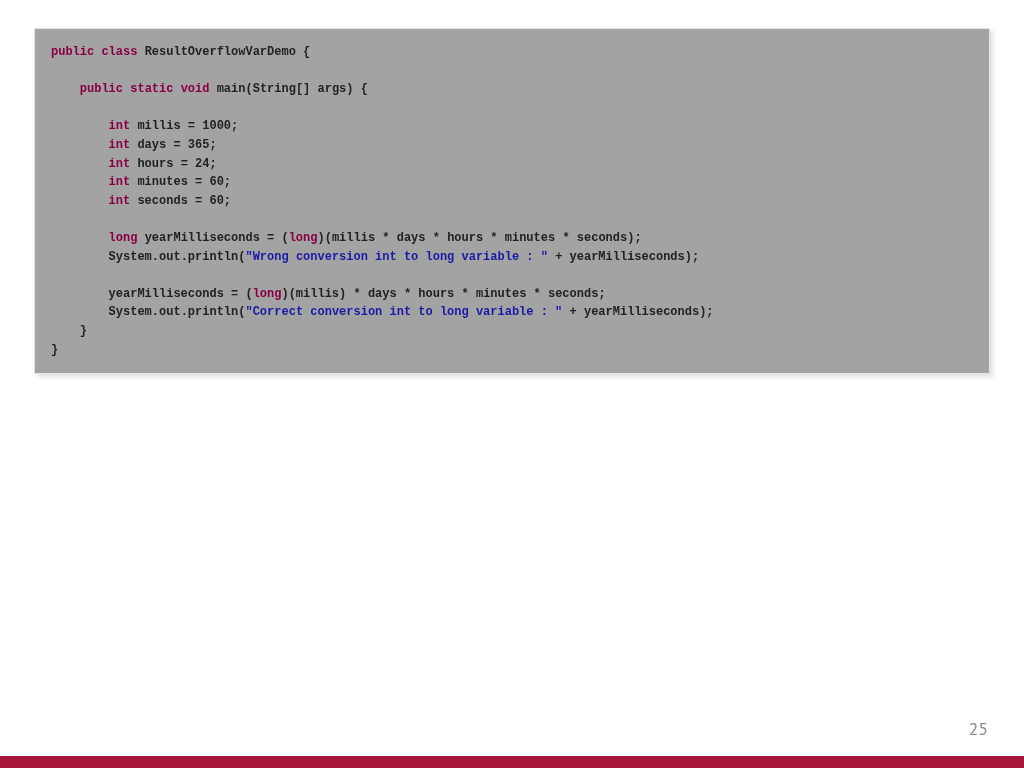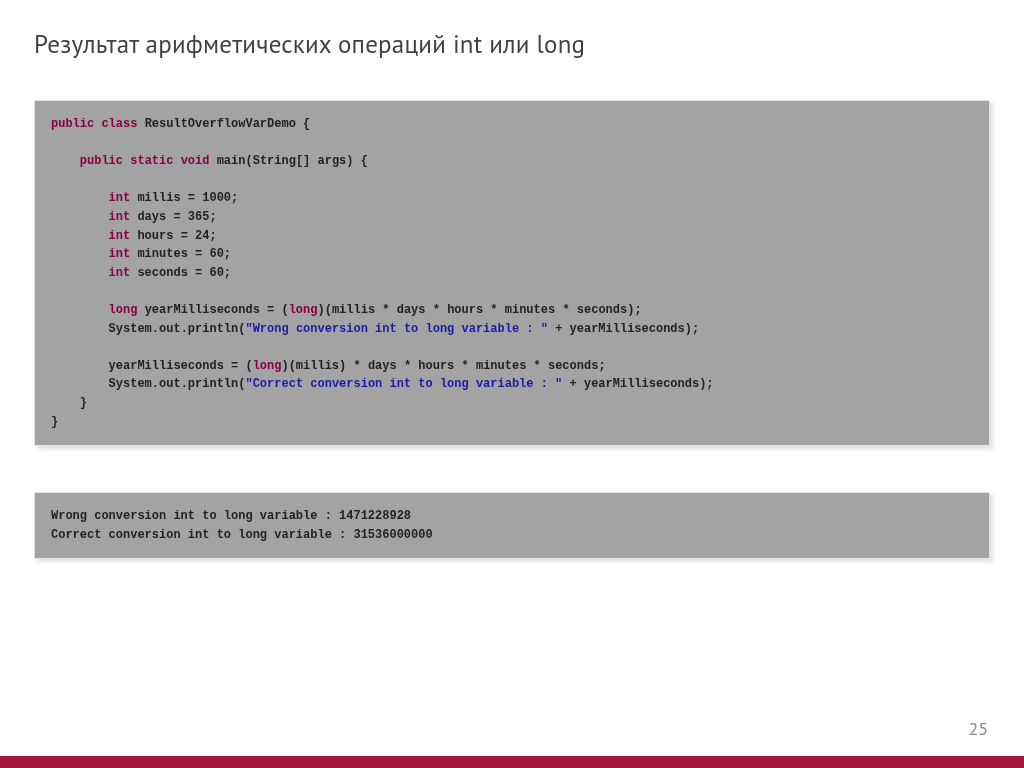--- a/index.html
+++ b/index.html
@@ -63,38 +63,35 @@
     bottom: 28px;
     color: #8b8b8b;
     font-size: 18px;
     margin-top: 32px;
   }
 </style>
 </head>
 <body>
 
 <div class="slide">
-  <h1 class="title">Результат арифметических операций int или long</h1>
 
   <pre class="code-box" id="code-block"><span class="tok-kw">public</span> <span class="tok-kw">class</span> <span class="tok-id">ResultOverflowVarDemo</span> <span class="tok-punc">{</span>
 
     <span class="tok-kw">public</span> <span class="tok-kw">static</span> <span class="tok-type">void</span> <span class="tok-id">main</span><span class="tok-punc">(</span><span class="tok-id">String</span><span class="tok-punc">[]</span> <span class="tok-id">args</span><span class="tok-punc">)</span> <span class="tok-punc">{</span>
 
         <span class="tok-type">int</span> <span class="tok-id">millis</span> <span class="tok-punc">=</span> <span class="tok-num">1000</span><span class="tok-punc">;</span>
         <span class="tok-type">int</span> <span class="tok-id">days</span> <span class="tok-punc">=</span> <span class="tok-num">365</span><span class="tok-punc">;</span>
         <span class="tok-type">int</span> <span class="tok-id">hours</span> <span class="tok-punc">=</span> <span class="tok-num">24</span><span class="tok-punc">;</span>
         <span class="tok-type">int</span> <span class="tok-id">minutes</span> <span class="tok-punc">=</span> <span class="tok-num">60</span><span class="tok-punc">;</span>
         <span class="tok-type">int</span> <span class="tok-id">seconds</span> <span class="tok-punc">=</span> <span class="tok-num">60</span><span class="tok-punc">;</span>
 
         <span class="tok-type">long</span> <span class="tok-id">yearMilliseconds</span> <span class="tok-punc">=</span> <span class="tok-punc">(</span><span class="tok-type">long</span><span class="tok-punc">)(</span><span class="tok-id">millis</span> <span class="tok-punc">*</span> <span class="tok-id">days</span> <span class="tok-punc">*</span> <span class="tok-id">hours</span> <span class="tok-punc">*</span> <span class="tok-id">minutes</span> <span class="tok-punc">*</span> <span class="tok-id">seconds</span><span class="tok-punc">);</span>
         <span class="tok-id">System</span><span class="tok-punc">.</span><span class="tok-id">out</span><span class="tok-punc">.</span><span class="tok-id">println</span><span class="tok-punc">(</span><span class="tok-str">"Wrong conversion int to long variable : "</span> <span class="tok-punc">+</span> <span class="tok-id">yearMilliseconds</span><span class="tok-punc">);</span>
 
         <span class="tok-id">yearMilliseconds</span> <span class="tok-punc">=</span> <span class="tok-punc">(</span><span class="tok-type">long</span><span class="tok-punc">)(</span><span class="tok-id">millis</span><span class="tok-punc">)</span> <span class="tok-punc">*</span> <span class="tok-id">days</span> <span class="tok-punc">*</span> <span class="tok-id">hours</span> <span class="tok-punc">*</span> <span class="tok-id">minutes</span> <span class="tok-punc">*</span> <span class="tok-id">seconds</span><span class="tok-punc">;</span>
         <span class="tok-id">System</span><span class="tok-punc">.</span><span class="tok-id">out</span><span class="tok-punc">.</span><span class="tok-id">println</span><span class="tok-punc">(</span><span class="tok-str">"Correct conversion int to long variable : "</span> <span class="tok-punc">+</span> <span class="tok-id">yearMilliseconds</span><span class="tok-punc">);</span>
     <span class="tok-punc">}</span>
 <span class="tok-punc">}</span></pre>
 
-  <pre class="output-box" id="output-block">Wrong conversion int to long variable : 1471228928
-Correct conversion int to long variable : 31536000000</pre>
 </div>
 
 <div class="page-num">25</div>
 <div class="accent-bar"></div>
 
 </body></html>

